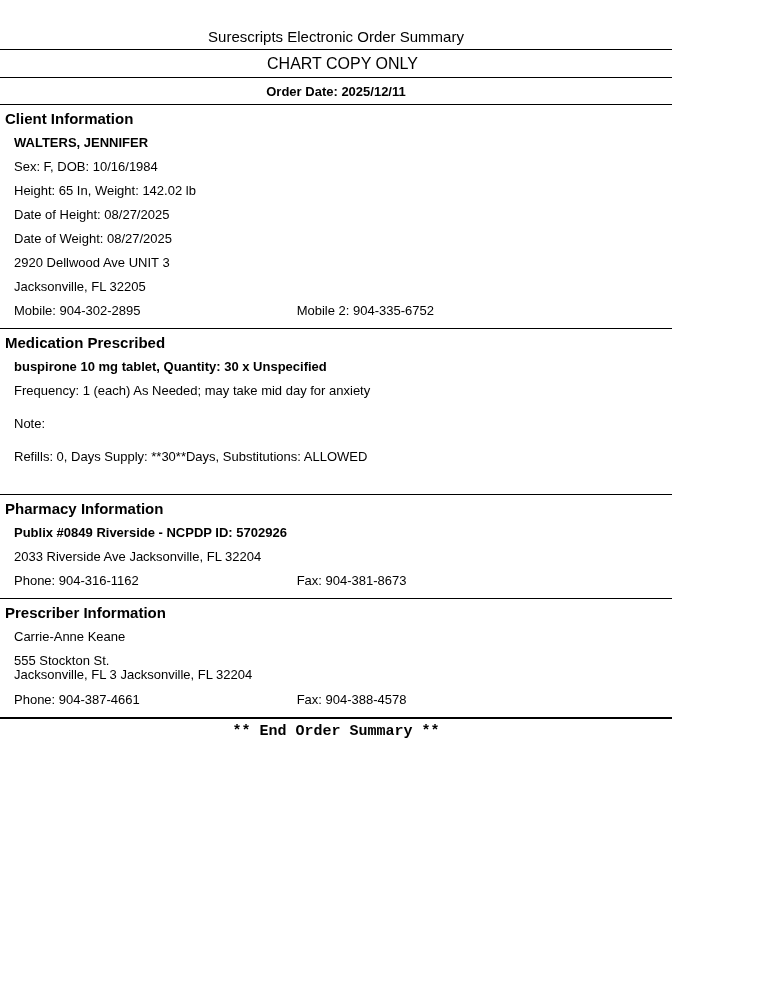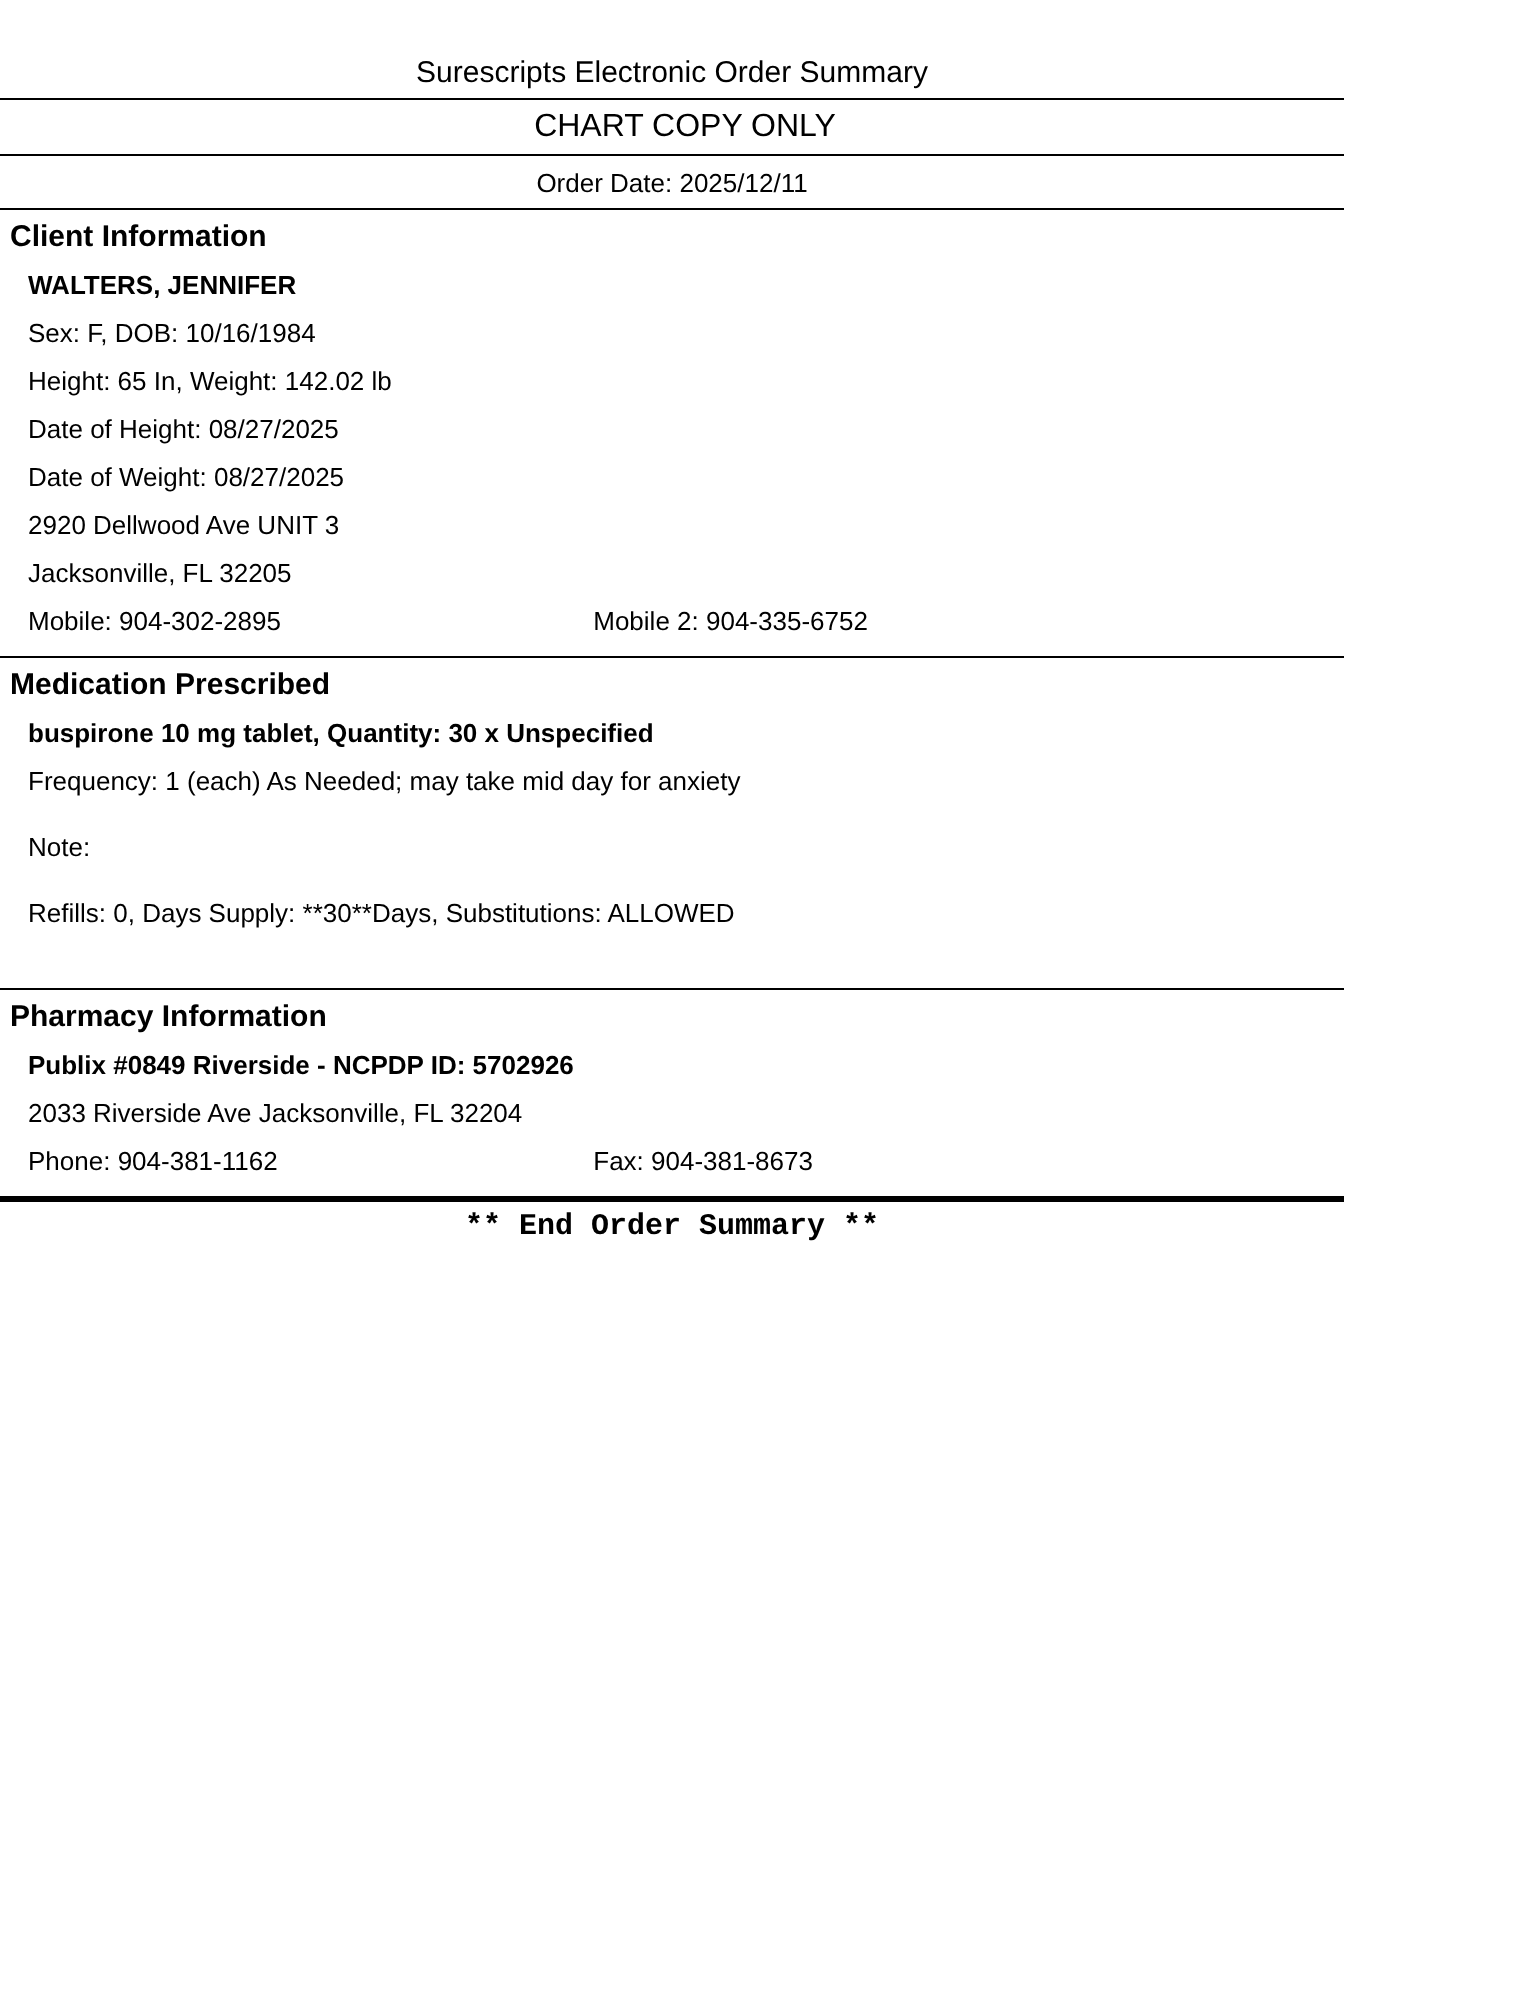--- a/index.html
+++ b/index.html
@@ -26,21 +26,21 @@
     padding-top: 28px;
     padding-bottom: 4px;
   }
   .banner {
     font-size: 16px;
     text-align: center;
     padding: 5px 0 4px 13px;
   }
   .order-date {
     font-size: 13px;
-    font-weight: normal;
+    font-weight: bold;
     text-align: center;
     padding: 6px 0 5px 0;
   }
   .section-heading {
     font-size: 15px;
     font-weight: bold;
     margin: 6px 0 10px 5px;
     line-height: 15px;
   }
   .row {
@@ -106,25 +106,37 @@
     <div class="row">Refills: 0, Days Supply: **30**Days, Substitutions: ALLOWED</div>
     <div class="spacer-md"></div>
   </section>
   <div class="rule"></div>
 
   <section>
     <div class="section-heading">Pharmacy Information</div>
     <div class="row bold">Publix #0849 Riverside - NCPDP ID: 5702926</div>
     <div class="row">2033 Riverside Ave Jacksonville, FL 32204</div>
     <div class="row cols">
-      <span class="c1">Phone: 904-381-1162</span>
+      <span class="c1">Phone: 904-316-1162</span>
       <span class="c2">Fax: 904-381-8673</span>
     </div>
   </section>
   <div class="rule"></div>
 
+  <section>
+    <div class="section-heading">Prescriber Information</div>
+    <div class="row">Carrie-Anne Keane</div>
+    <div class="addr-block">
+      <div>555 Stockton St.</div>
+      <div>Jacksonville, FL 3 Jacksonville, FL 32204</div>
+    </div>
+    <div class="row cols">
+      <span class="c1">Phone: 904-387-4661</span>
+      <span class="c2">Fax: 904-388-4578</span>
+    </div>
+  </section>
   <div class="rule"></div>
 
   <div class="rule"></div>
 
   <div class="footer-line">** End Order Summary **</div>
 
 </div>
 
 </body></html>

